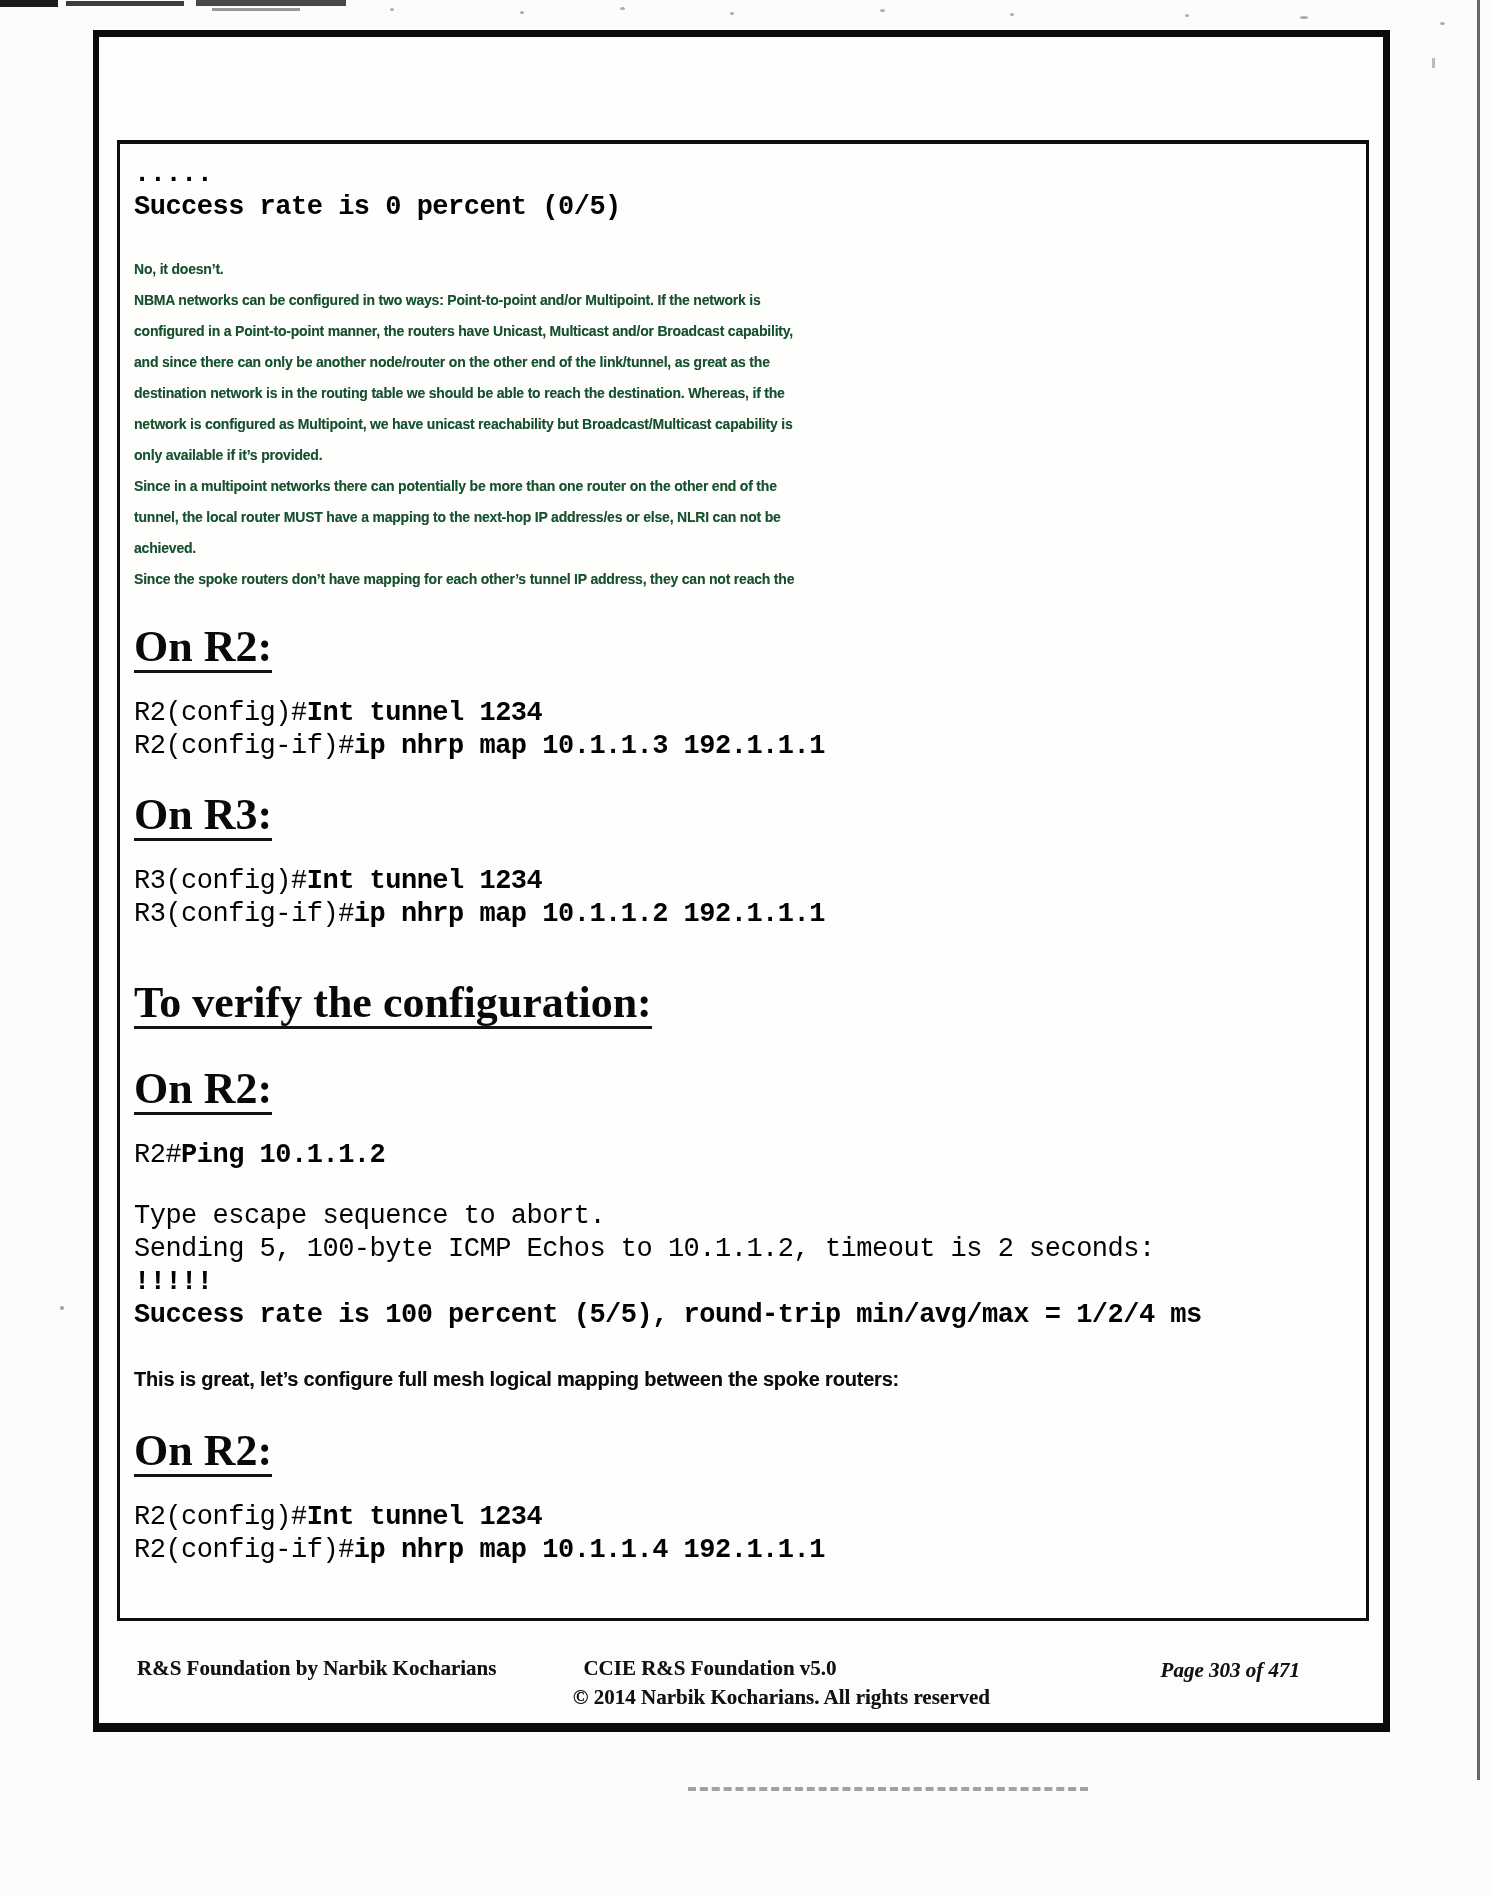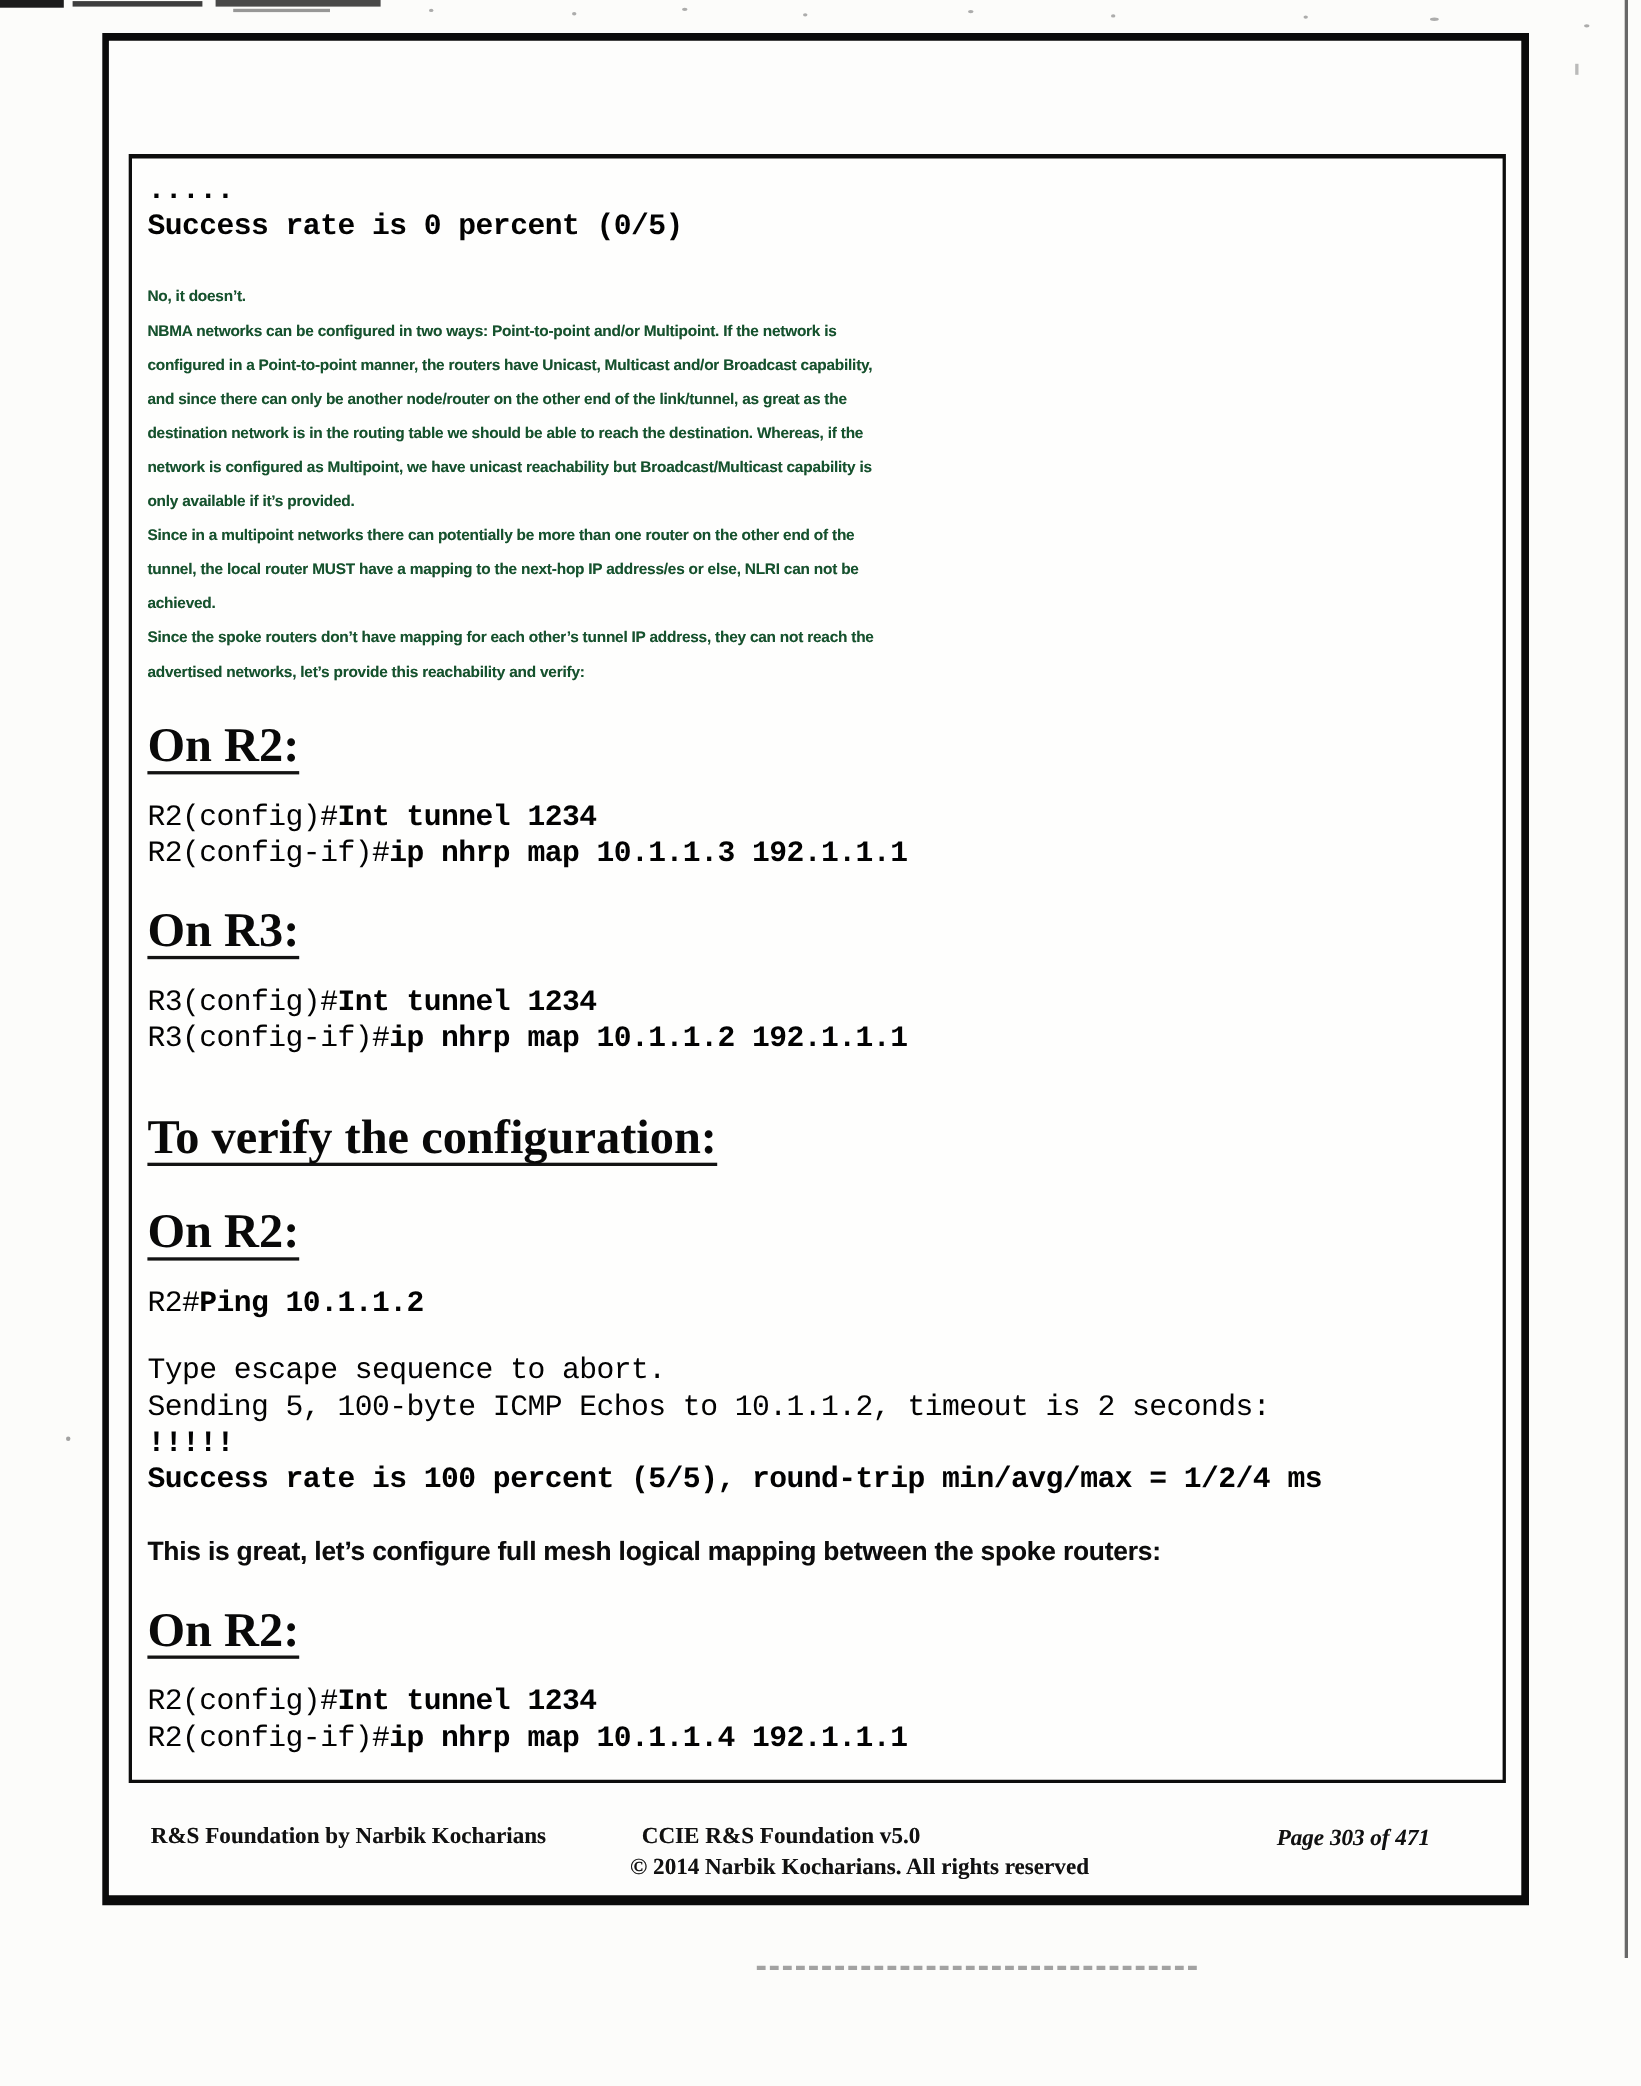--- a/index.html
+++ b/index.html
@@ -23,21 +23,21 @@
   
   .mono { font-family:"Liberation Mono", monospace; font-size:27px; line-height:33px;
           color:#020202; letter-spacing:-0.5px; white-space:pre; }
   .mono .bold, .mono.bold { font-weight:700; }
   .code-prompt { font-weight:400; }
   .code-cmd { font-weight:700; }
   .code-block { margin-top:24px; }
   
   .body-para { margin-top:30px; font-size:14px; font-weight:700; line-height:31px;
                letter-spacing:-0.2px; color:#14532d; text-shadow:0 0 0.5px rgba(0,0,0,0.35); }
-  .comment-line { margin-top:32px; font-size:24px; font-weight:700; line-height:31px;
+  .comment-line { margin-top:32px; font-size:20px; font-weight:700; line-height:31px;
                letter-spacing:-0.2px; color:#0c0c0c; text-shadow:0 0 0.5px rgba(0,0,0,0.35); }
   
   .heading { font-family:"Liberation Serif", serif; font-size:44px; font-weight:700;
              line-height:40px; color:#090909; }
   .heading > span { display:inline-block; border-bottom:3px solid #131313; padding-bottom:3px; }
   .h-gap1 { margin-top:32px; }
   .h-gap2 { margin-top:52px; }
   .h-gap3 { margin-top:40px; }
   .h-gap4 { margin-top:36px; }
   .out-gap { margin-top:28px; }
@@ -97,21 +97,20 @@
         <div>NBMA networks can be configured in two ways: Point-to-point and/or Multipoint. If the network is</div>
         <div>configured in a Point-to-point manner, the routers have Unicast, Multicast and/or Broadcast capability,</div>
         <div>and since there can only be another node/router on the other end of the link/tunnel, as great as the</div>
         <div>destination network is in the routing table we should be able to reach the destination. Whereas, if the</div>
         <div>network is configured as Multipoint, we have unicast reachability but Broadcast/Multicast capability is</div>
         <div>only available if it’s provided.</div>
         <div>Since in a multipoint networks there can potentially be more than one router on the other end of the</div>
         <div>tunnel, the local router MUST have a mapping to the next-hop IP address/es or else, NLRI can not be</div>
         <div>achieved.</div>
         <div>Since the spoke routers don’t have mapping for each other’s tunnel IP address, they can not reach the</div>
-        <div>advertised networks, let’s provide this reachability and verify:</div>
       </div>
 
     <div class="heading h-gap1"><span>On R2:</span></div>
     <div class="code-block">
       <div class="mono"><span class="code-prompt">R2(config)#</span><span class="code-cmd">Int tunnel 1234</span></div>
       <div class="mono"><span class="code-prompt">R2(config-if)#</span><span class="code-cmd">ip nhrp map 10.1.1.3 192.1.1.1</span></div>
     </div>
 
     <div class="heading h-gap1"><span>On R3:</span></div>
     <div class="code-block">

